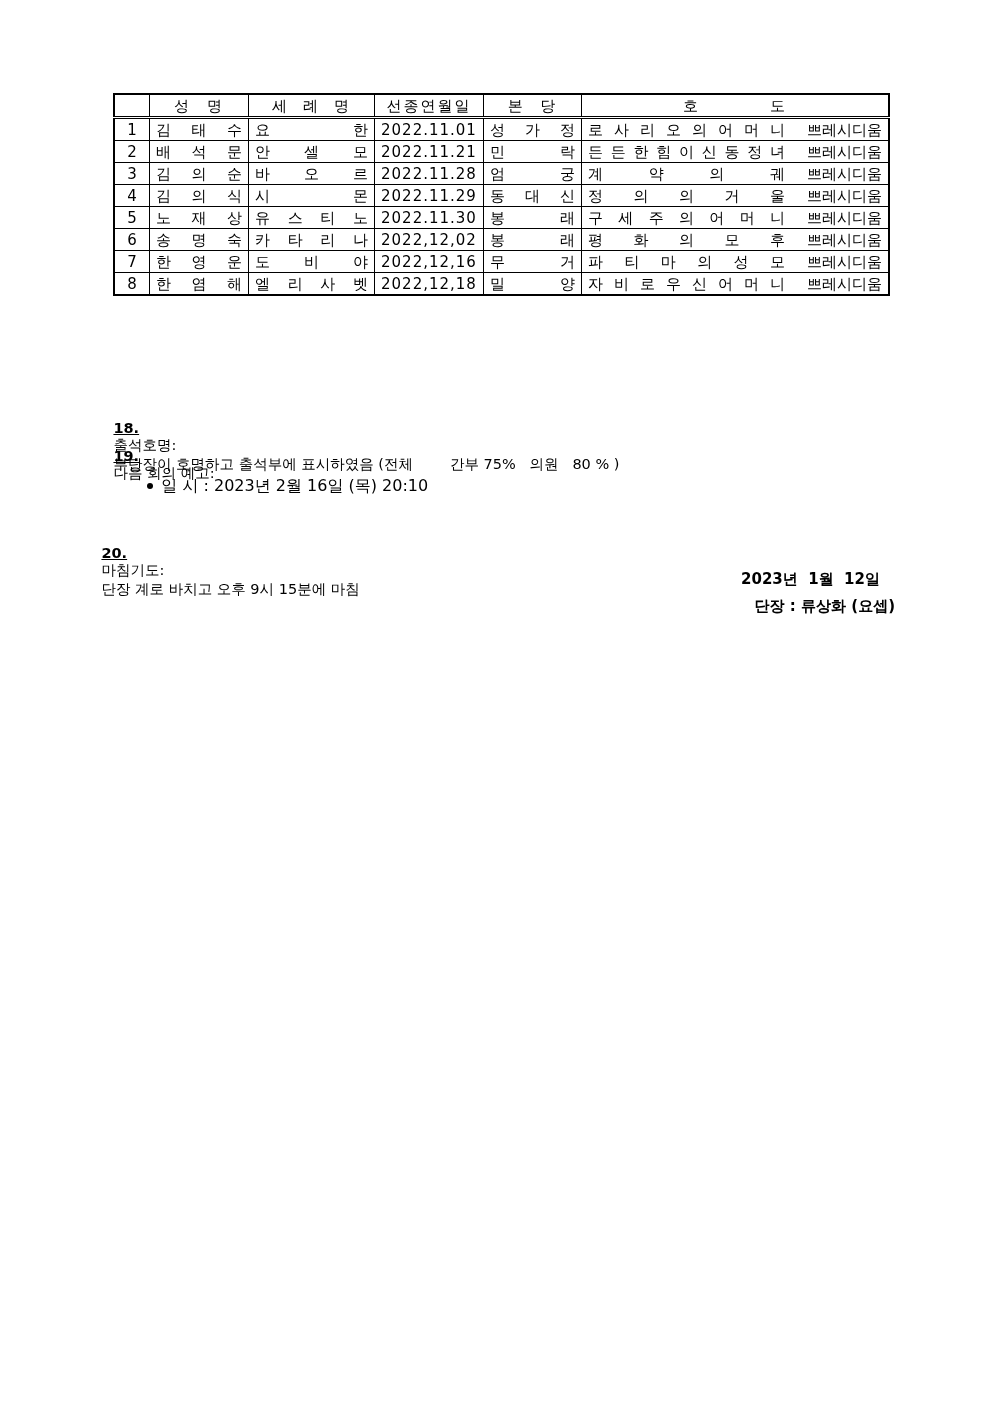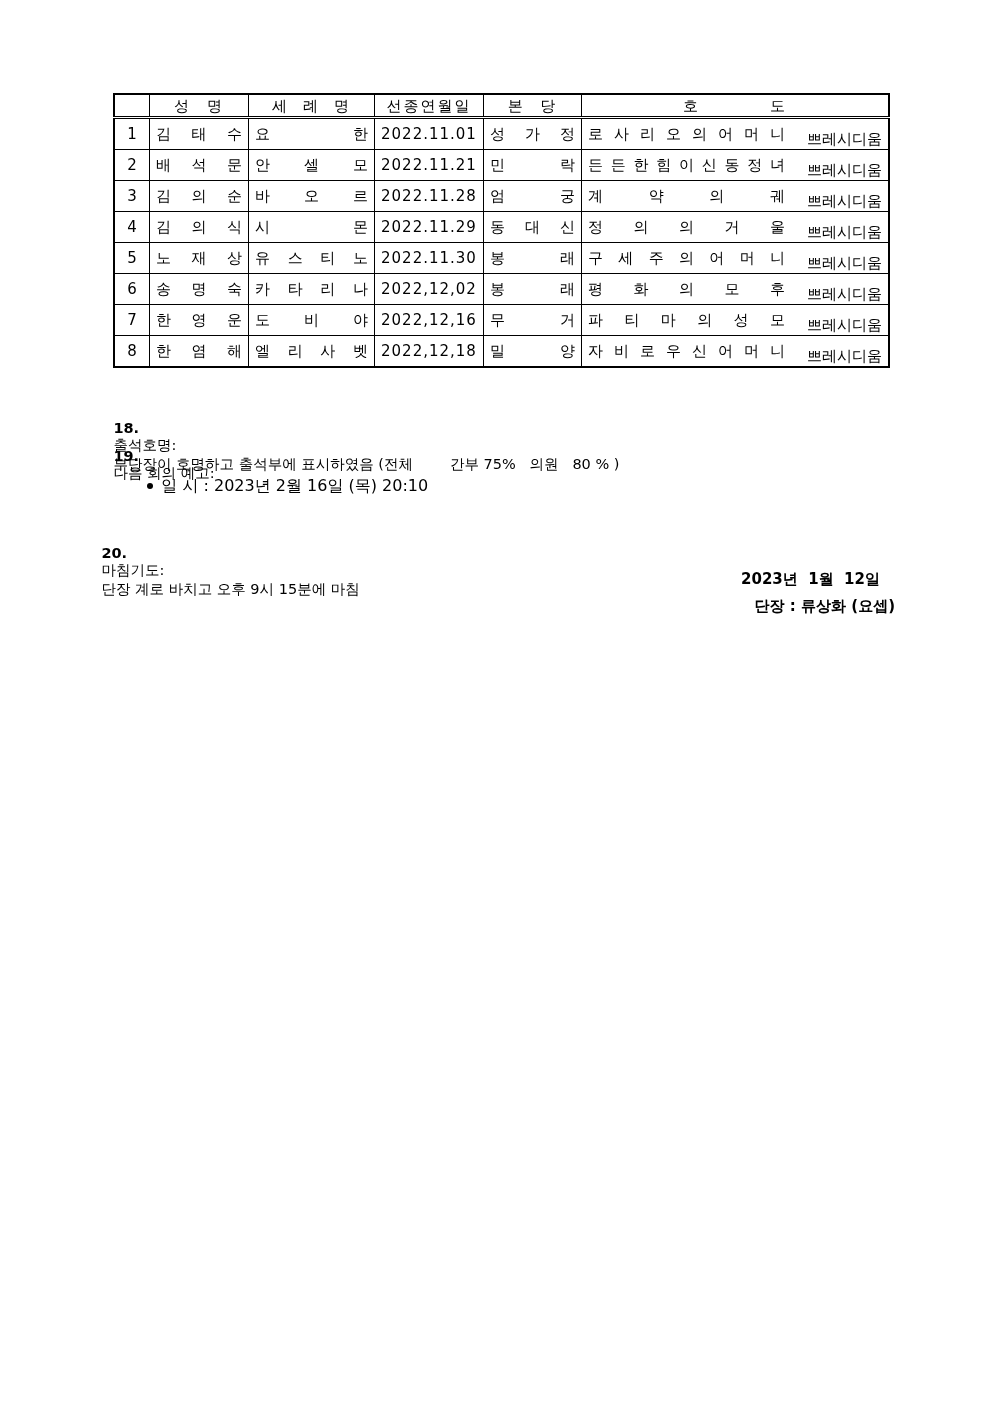--- a/index.html
+++ b/index.html
@@ -24,25 +24,25 @@
   table.roster thead th { border-bottom: 3px double #000; text-align: center; letter-spacing: 2px; }
   .c-no   { width: 22px; text-align: center; }
   .c-name { width: 86px; }
   .c-bap  { width: 113px; }
   .c-date { width: 96px; letter-spacing: 1px; margin-top: 19px; }
   .c-par  { width: 85px; }
   .c-hodo { width: 294px; }
   .spread { display: flex; justify-content: space-between; }
   .hodo-cell { display: flex; align-items: center; }
   .hodo-name { flex: 1; display: flex; justify-content: space-between; padding-right: 22px; }
-  .hodo-suffix { letter-spacing: 0px; margin-top: 10px; }
+  .hodo-suffix { letter-spacing: 0px; }
   .hdr-spread { display: flex; justify-content: space-around; padding: 0 10px; }
 
   .sec { position: absolute; font-size: 14.5px; white-space: pre; }
-  .sec .num { font-weight: bold; }
+  .sec .num { font-weight: bold; text-decoration: underline; }
   .sec .lbl { font-weight: normal; }
   .bullet { position: absolute; font-size: 16px; white-space: pre; }
   .bullet .dot { display: inline-block; width: 6px; height: 6px; border-radius: 50%; background: #000; margin-right: 8px; vertical-align: middle; position: relative; top: -1px; }
   .sign { position: absolute; font-weight: bold; font-size: 15px; white-space: pre; }
 </style>
 </head>
 <body>
 
 <div class="page">
 

